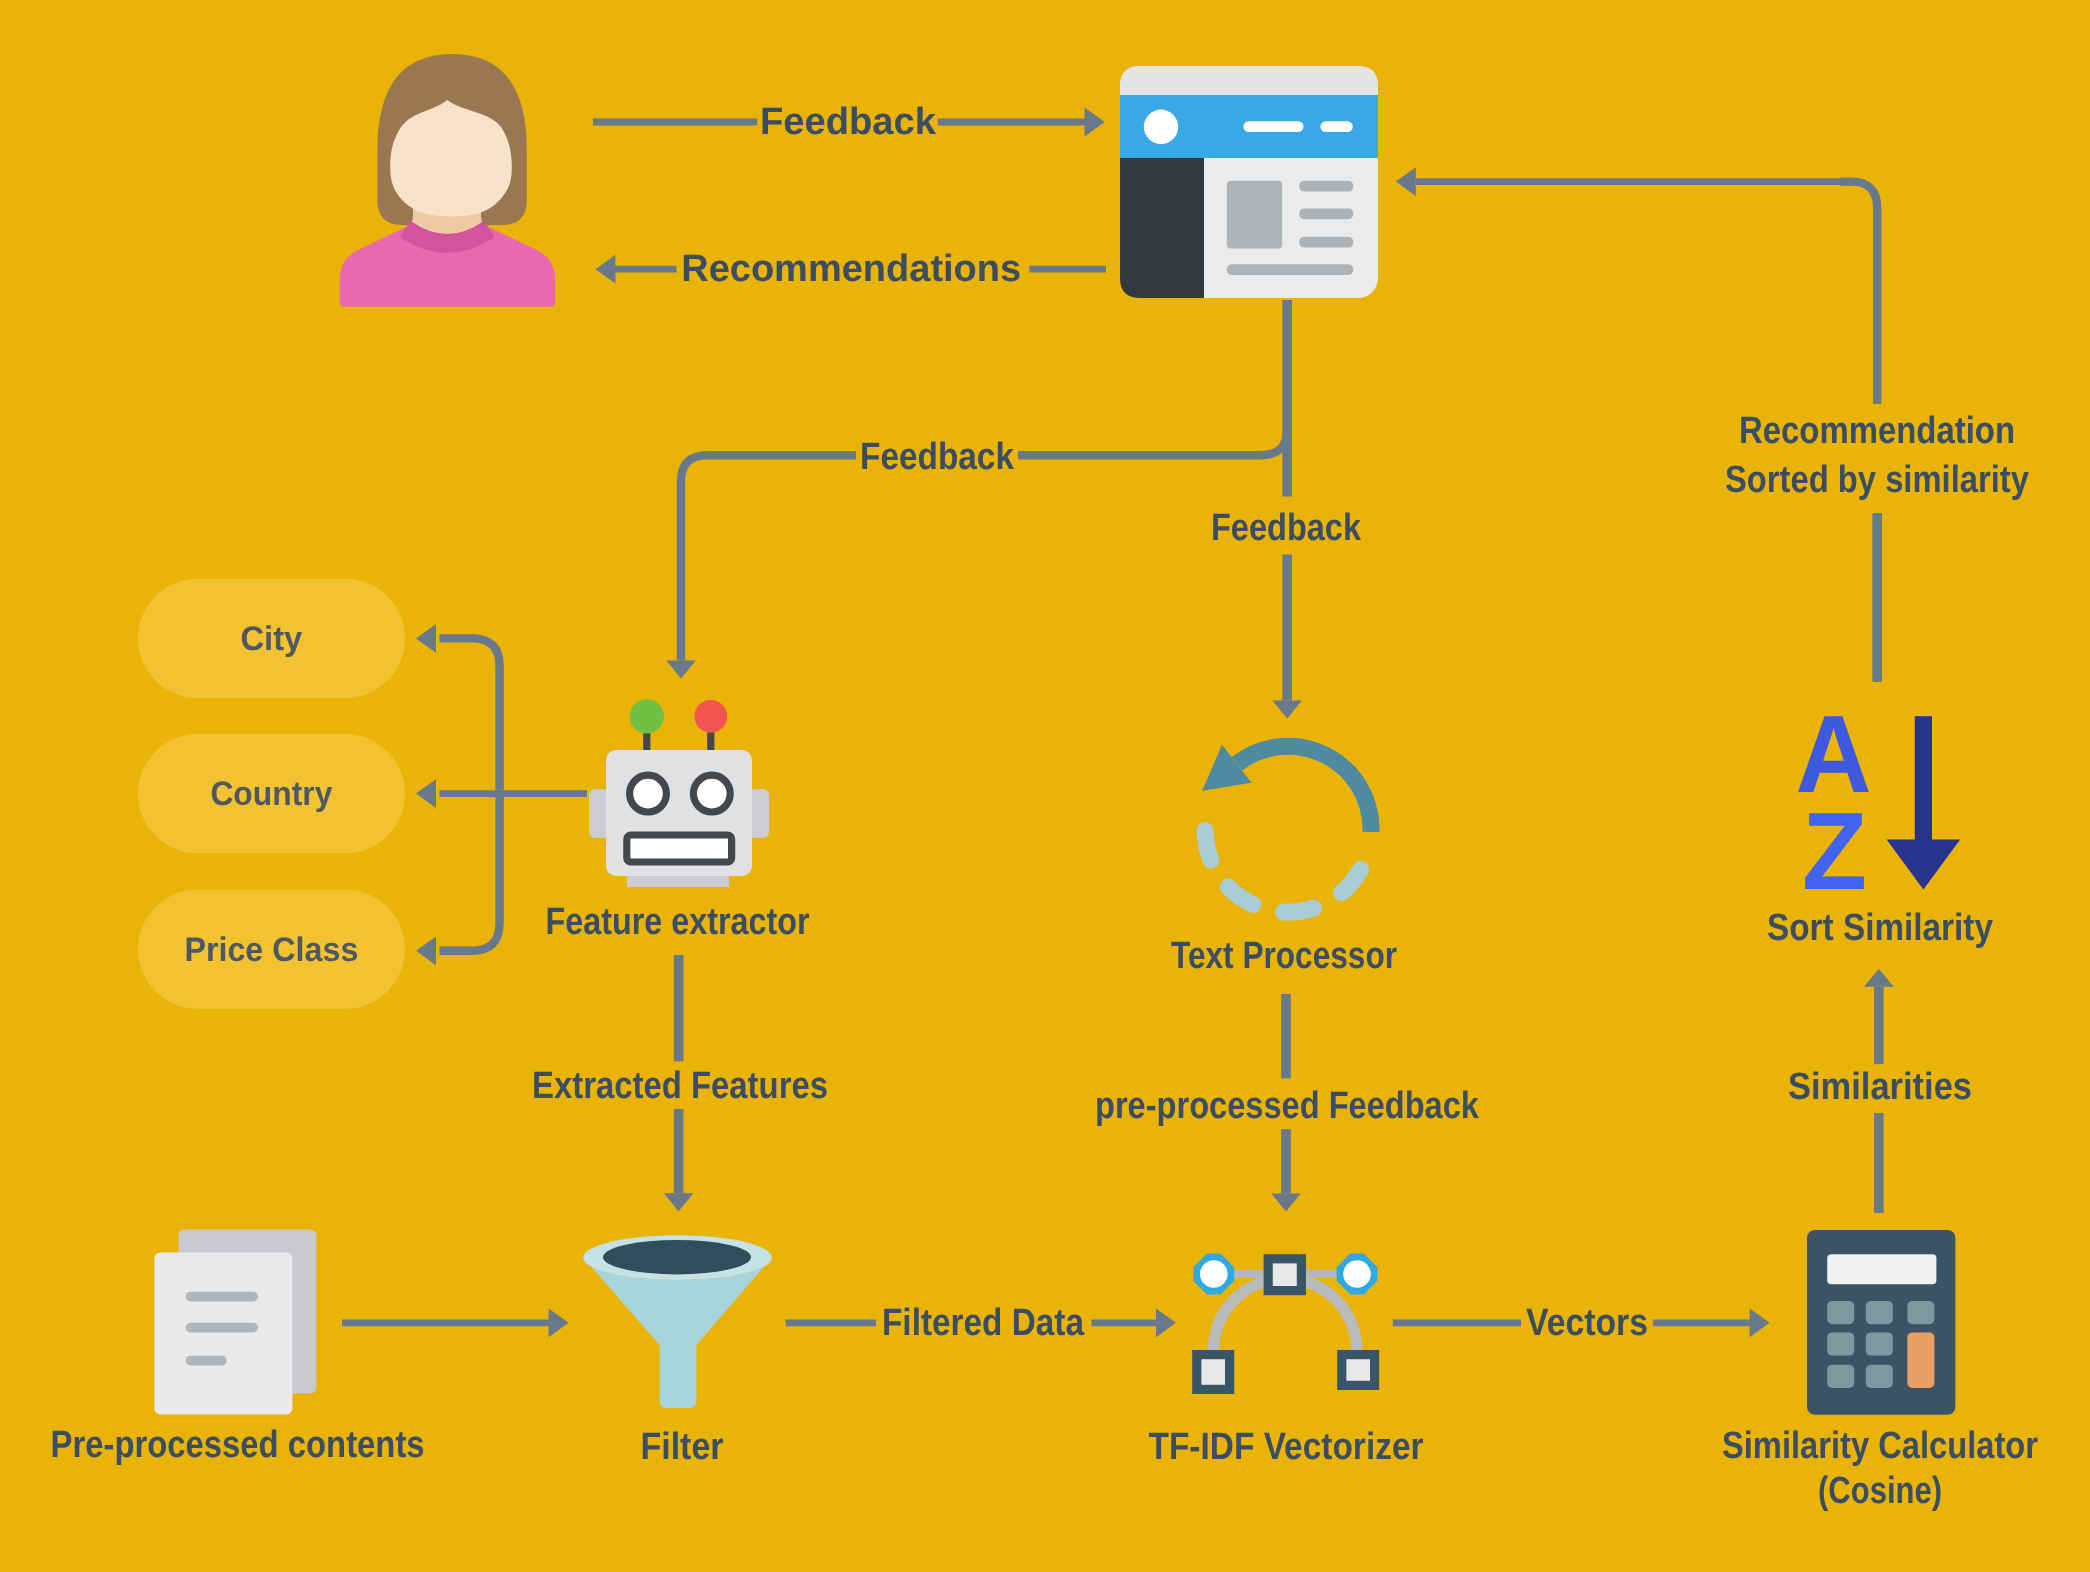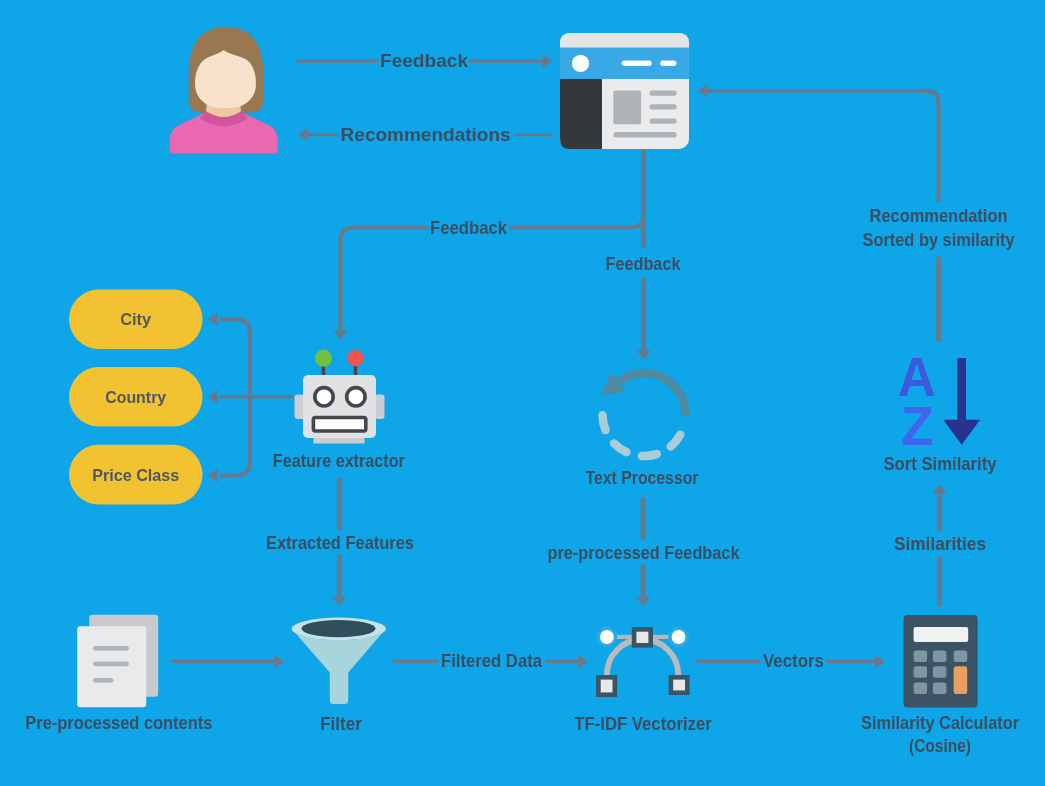--- a/index.html
+++ b/index.html
@@ -1,16 +1,16 @@
 <!DOCTYPE html>
 <html><head>
 <meta charset="utf-8">
 <style>
   html,body{margin:0;padding:0;background:#000;}
-  .stage{position:relative;width:1045px;height:786px;background:#0ea5e9;overflow:hidden;}
+  .stage{position:relative;width:1045px;height:786px;background:#eab308;overflow:hidden;}
   svg{display:block;}
   .edge{stroke:#68798b;fill:none;}
   .eh{stroke-width:3.4;}
   .ev{stroke-width:4.8;}
   .ec{stroke-width:4.2;}
   .head{fill:#68798b;stroke:none;}
   .lbl{font-family:"Liberation Sans",sans-serif;font-weight:700;font-size:19px;
        fill:#3b4e61;text-anchor:middle;}
   .pill-lbl{font-family:"Liberation Sans",sans-serif;font-weight:700;font-size:17px;
        fill:#4d5863;text-anchor:middle;}

